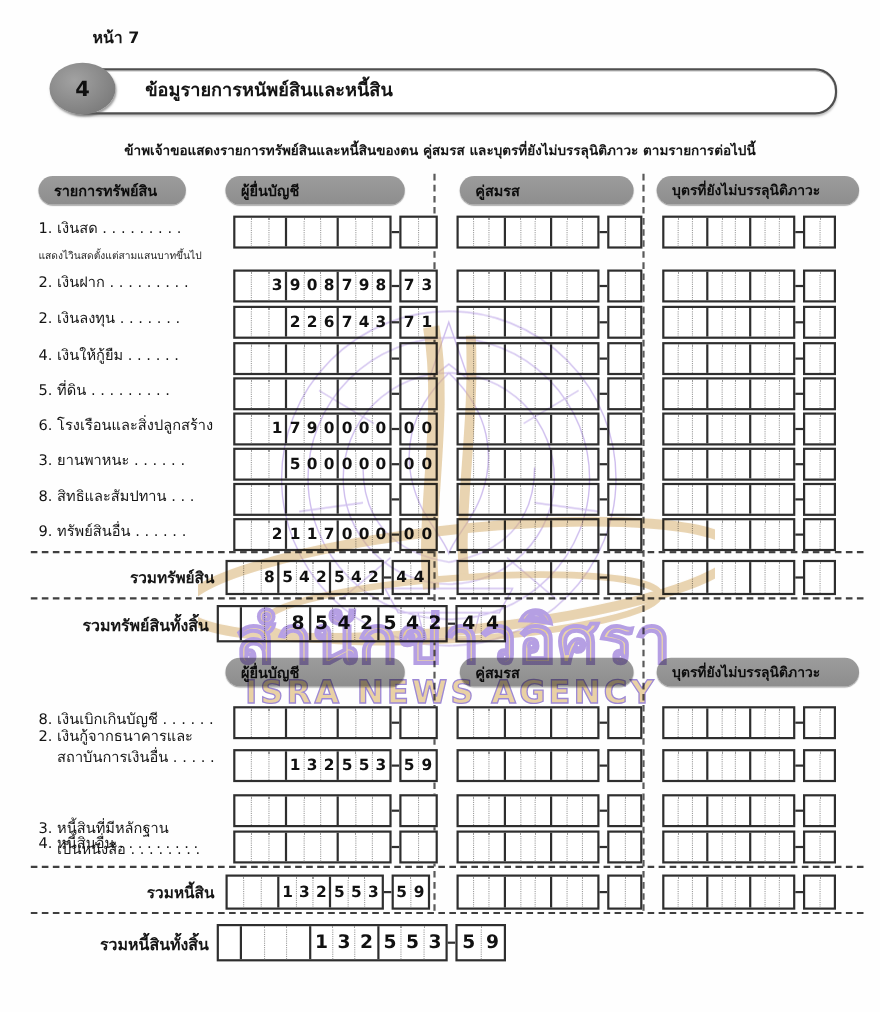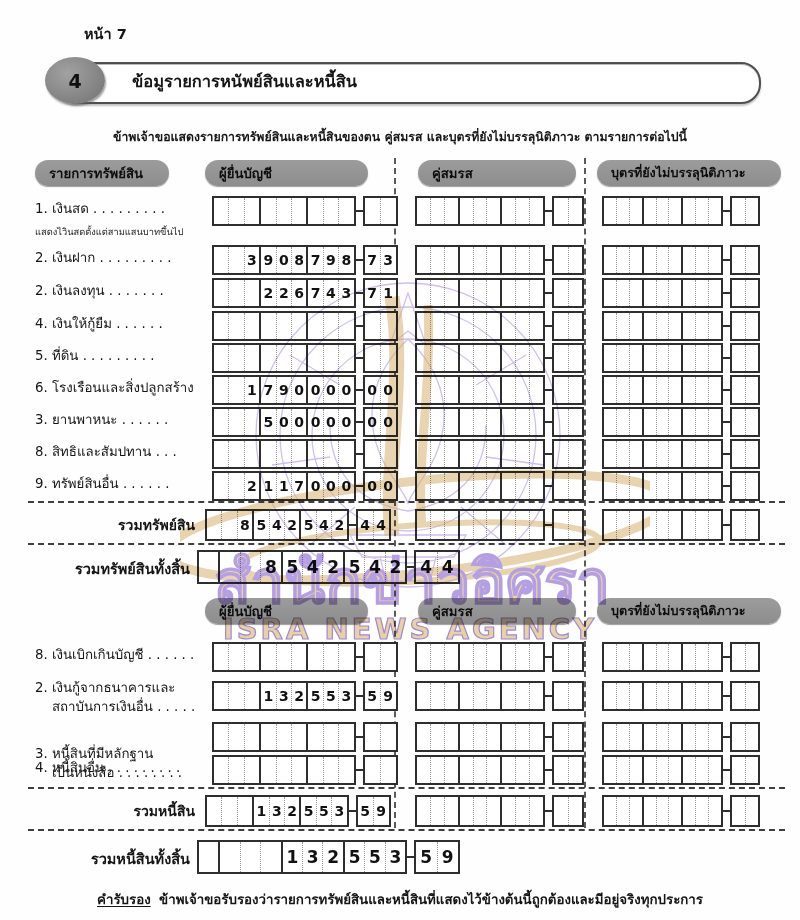--- a/index.html
+++ b/index.html
@@ -691,21 +691,21 @@
           <div class="ab-cell" style="font-size: 14px; border-left: 2px solid rgb(46, 46, 46);"></div>
           <div class="ab-cell" style="font-size: 14px; border-left: 1px dotted rgb(155, 155, 155);"></div>
           <div class="ab-cell" style="font-size: 14px; border-left: 1px dotted rgb(155, 155, 155);"></div>
         </div>
         <div class="ab-dash"></div>
         <div class="ab-sat" style="width: 26px; height: 26px;">
           <div class="ab-cell" style="font-size: 14px;"></div>
           <div class="ab-cell" style="font-size: 14px; border-left: 1px dotted rgb(155, 155, 155);"></div>
         </div>
       </div>
-      <div class="row-lbl" style="top: 678px;">2. เงินกู้จากธนาคารและ
+      <div class="row-lbl" style="top: 661px;">2. เงินกู้จากธนาคารและ
 &nbsp;&nbsp;&nbsp;&nbsp;สถาบันการเงินอื่น  . . . . .</div>
       <div class="abox" style="left: 212px; top: 681px;">
         <div class="ab-main" style="width: 139.5px; height: 26px;">
           <div class="ab-cell" style="font-size: 14px;"></div>
           <div class="ab-cell" style="font-size: 14px; border-left: 1px dotted rgb(155, 155, 155);"></div>
           <div class="ab-cell" style="font-size: 14px; border-left: 1px dotted rgb(155, 155, 155);"></div>
           <div class="ab-cell" style="font-size: 14px; border-left: 2px solid rgb(46, 46, 46);">1</div>
           <div class="ab-cell" style="font-size: 14px; border-left: 1px dotted rgb(155, 155, 155);">3</div>
           <div class="ab-cell" style="font-size: 14px; border-left: 1px dotted rgb(155, 155, 155);">2</div>
           <div class="ab-cell" style="font-size: 14px; border-left: 2px solid rgb(46, 46, 46);">5</div>
@@ -956,18 +956,14 @@
     <g stroke="#cfa258" fill="none" opacity="0.55">
       <path d="M212,62 C226,140 204,238 212,300" stroke-width="15"></path>
       <path d="M248,70 C252,150 236,232 242,292" stroke-width="9"></path>
       <ellipse cx="238" cy="292" rx="252" ry="46" transform="rotate(-6 238 292)" stroke-width="9"></ellipse>
       <ellipse cx="240" cy="318" rx="180" ry="28" transform="rotate(-4 240 318)" stroke-width="6"></ellipse>
     </g>
     <text x="232" y="368" text-anchor="middle" font-size="60" font-weight="bold" fill="#e0bd7a" fill-opacity="0.75" stroke="#a98fe0" stroke-width="1.6">สำนักข่าวอิศรา</text>
     <text x="230" y="404" text-anchor="middle" font-size="29" font-weight="bold" letter-spacing="3" fill="#e0bd7a" fill-opacity="0.8" stroke="#8d74cf" stroke-width="1.2">ISRA NEWS AGENCY</text>
   </svg>
 
-  <div class="cert">
-    <b><u>คำรับรอง</u></b>&nbsp;
-    <b>ข้าพเจ้าขอรับรองว่ารายการทรัพย์สินและหนี้สินที่แสดงไว้ข้างต้นนี้ถูกต้องและมีอยู่จริงทุกประการ</b>
-  </div>
 
 </div>
 
 </body></html>

